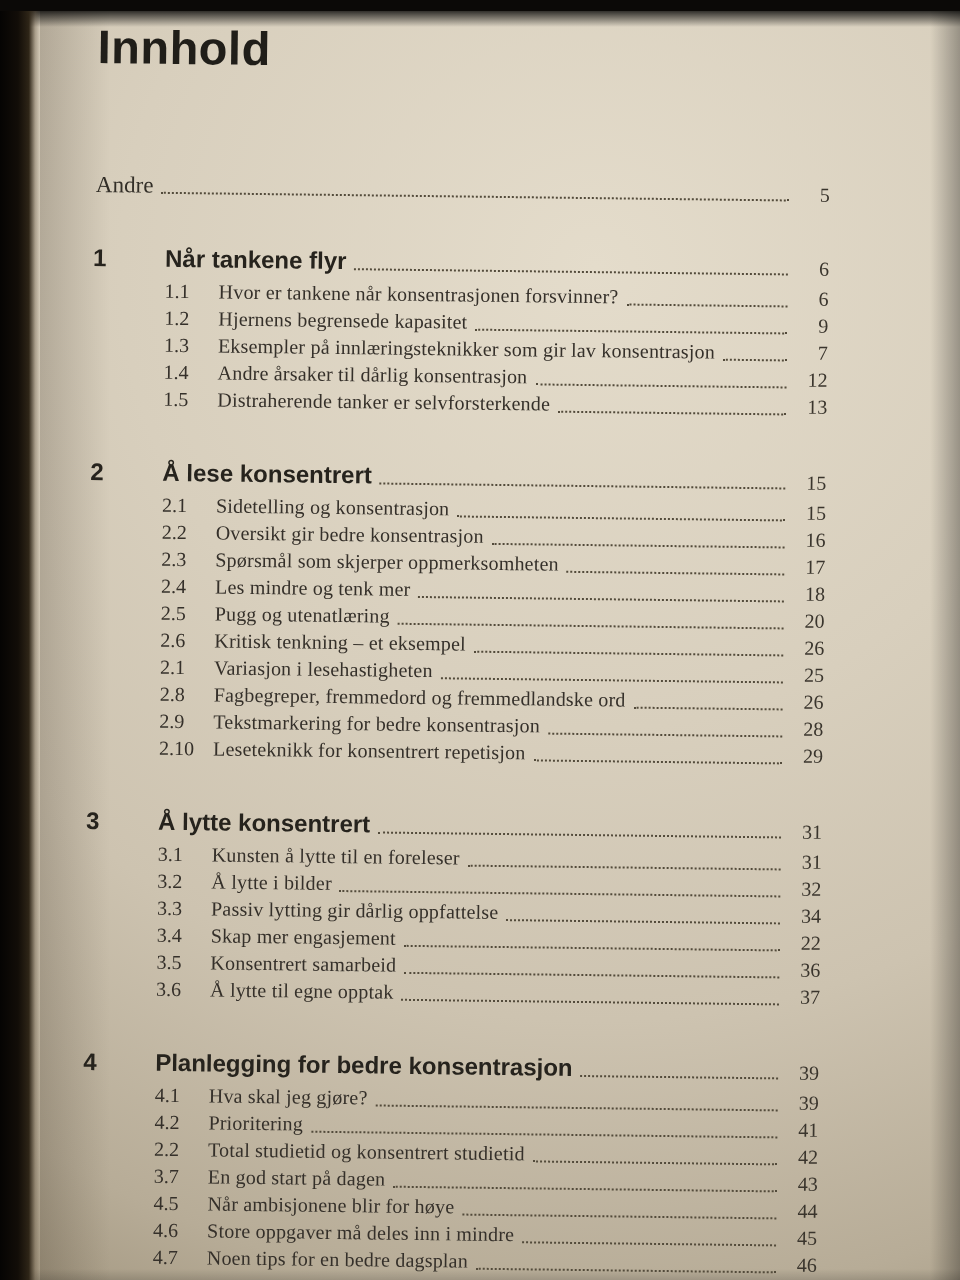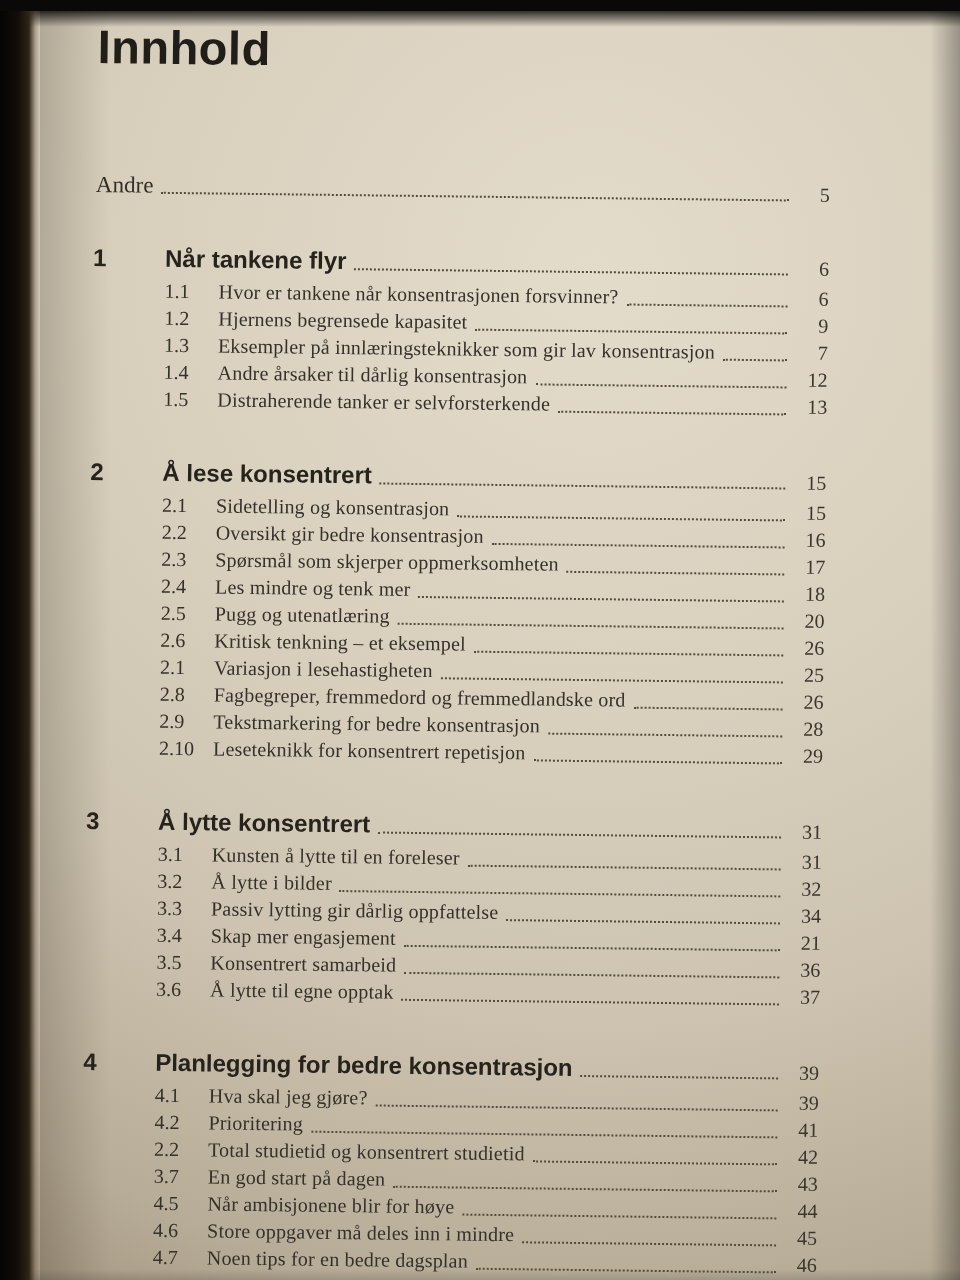--- a/index.html
+++ b/index.html
@@ -262,21 +262,21 @@
             <div class="row entry">
               <span class="num">3.3</span>
               <span class="title">Passiv lytting gir dårlig oppfattelse</span>
               <span class="dots"></span>
               <span class="page">34</span>
             </div>
             <div class="row entry">
               <span class="num">3.4</span>
               <span class="title">Skap mer engasjement</span>
               <span class="dots"></span>
-              <span class="page">21</span>
+              <span class="page">22</span>
             </div>
             <div class="row entry">
               <span class="num">3.5</span>
               <span class="title">Konsentrert samarbeid</span>
               <span class="dots"></span>
               <span class="page">36</span>
             </div>
             <div class="row entry">
               <span class="num">3.6</span>
               <span class="title">Å lytte til egne opptak</span>

